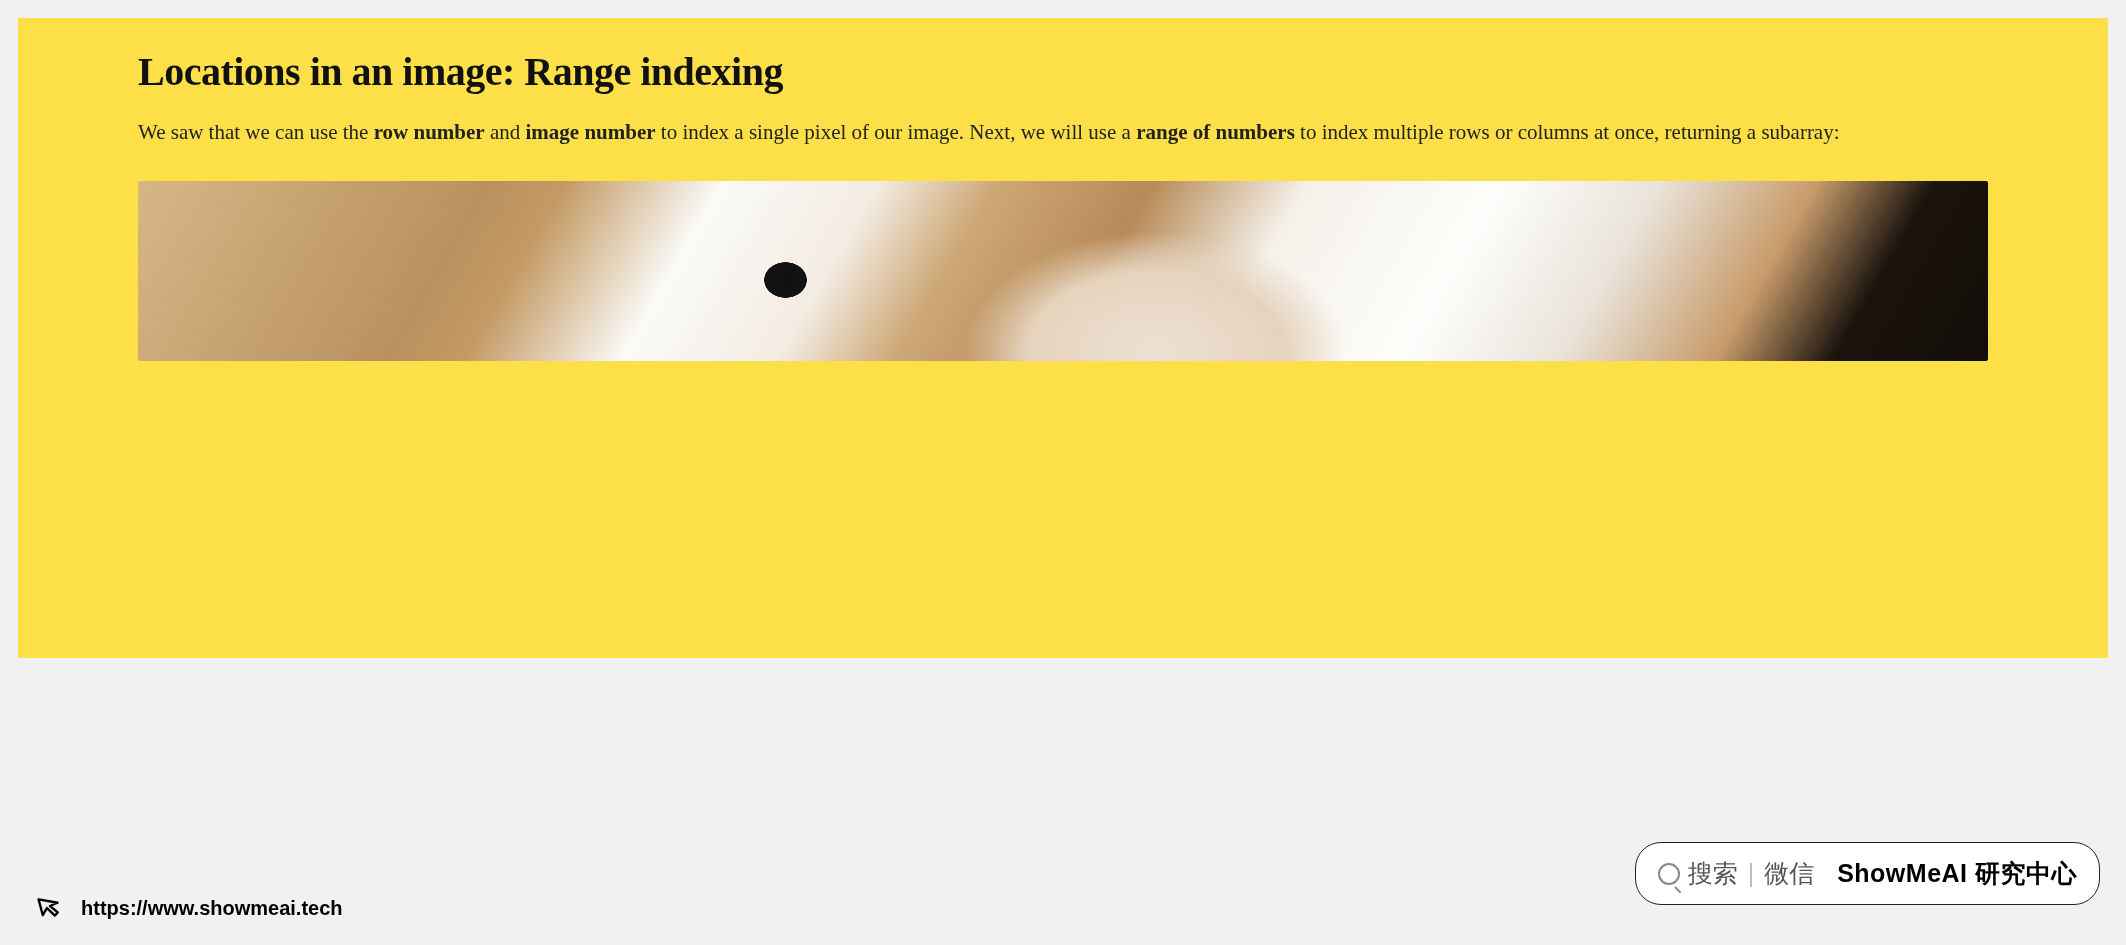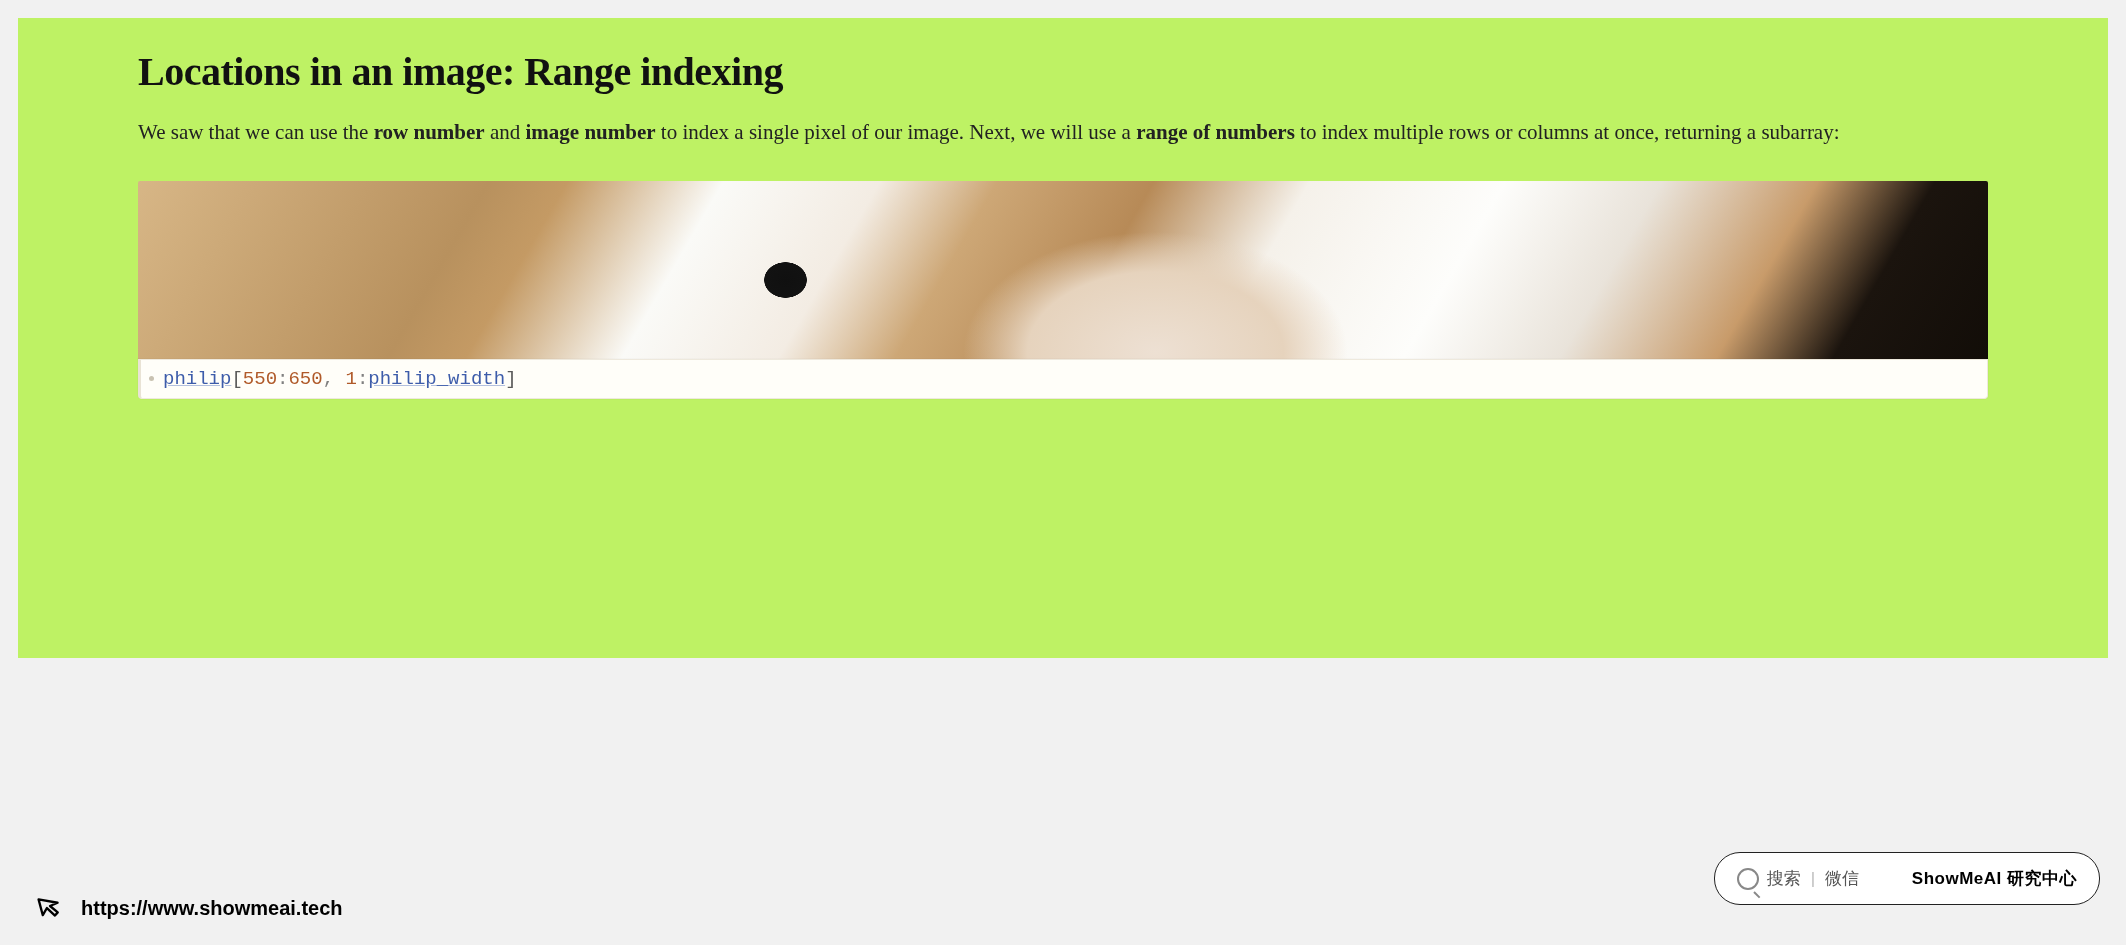--- a/index.html
+++ b/index.html
@@ -4,21 +4,21 @@
 <style>
   * { box-sizing: border-box; margin: 0; padding: 0; }
   html, body { width: 100%; height: 100%; }
   body {
     background: #f1f1f1;
     font-family: Georgia, "Times New Roman", serif;
     color: #1d1d1d;
     position: relative;
   }
   .page {
-    background: #bef264;
+    background: #fde047;
     margin: 18px;
     padding: 30px 120px 30px 120px;
     min-height: 640px;
     position: relative;
   }
   h2.title {
     font-family: Georgia, serif;
     font-weight: 700;
     font-size: 40px;
     letter-spacing: -0.5px;
@@ -118,40 +118,40 @@
     right: 26px;
     bottom: 40px;
     background: #fff;
     border: 1.5px solid #222;
     border-radius: 26px;
     padding: 14px 22px;
     display: flex;
     align-items: center;
     gap: 8px;
     font-family: -apple-system, "PingFang SC", "Microsoft YaHei", sans-serif;
-    font-size: 17px;
+    font-size: 25px;
     color: #555;
   }
   .search-pill .mag {
     width: 22px; height: 22px;
     border: 2px solid #888;
     border-radius: 50%;
     position: relative;
   }
   .search-pill .mag::after {
     content: "";
     position: absolute;
     right: -5px; bottom: -5px;
     width: 8px; height: 2px;
     background: #888;
     transform: rotate(45deg);
     transform-origin: left center;
   }
   .search-pill .sep { color: #bbb; padding: 0 2px; }
-  .search-pill .brand { font-weight: 800; color: #000; letter-spacing: 0.5px; margin-left: 32px; }
+  .search-pill .brand { font-weight: 800; color: #000; letter-spacing: 0.5px; }
 </style>
 </head>
 <body>
 
 <div class="page">
 
   <h2 class="title">Locations in an image: Range indexing</h2>
 
   <p class="body">
     <span>We saw that we can use the </span>
@@ -162,24 +162,20 @@
     <span class="i">single pixel</span>
     <span> of our image. Next, we will use a </span>
     <span class="b">range of numbers</span>
     <span> to index </span>
     <span class="i">multiple rows or columns</span>
     <span> at once, returning a subarray:</span>
   </p>
 
   <div class="output-image"></div>
 
-  <div class="cell attached-top">
-    <span class="dot"></span>
-    <span class="tok-var">philip</span><span class="tok-brk">[</span><span class="tok-num">550</span><span class="tok-pun">:</span><span class="tok-num">650</span><span class="tok-pun">, </span><span class="tok-num">1</span><span class="tok-pun">:</span><span class="tok-var">philip_width</span><span class="tok-brk">]</span>
-  </div>
 
 
 
 </div>
 
 <div class="footer">
   <span>
     <svg viewBox="0 0 24 24" fill="none" stroke="#000" stroke-width="2" stroke-linecap="round" stroke-linejoin="round">
       <path d="M4 4 L4 18 L9 13 L14 21 L17 19 L12 12 L19 11 Z" transform="rotate(-15 12 12)"></path>
     </svg>

